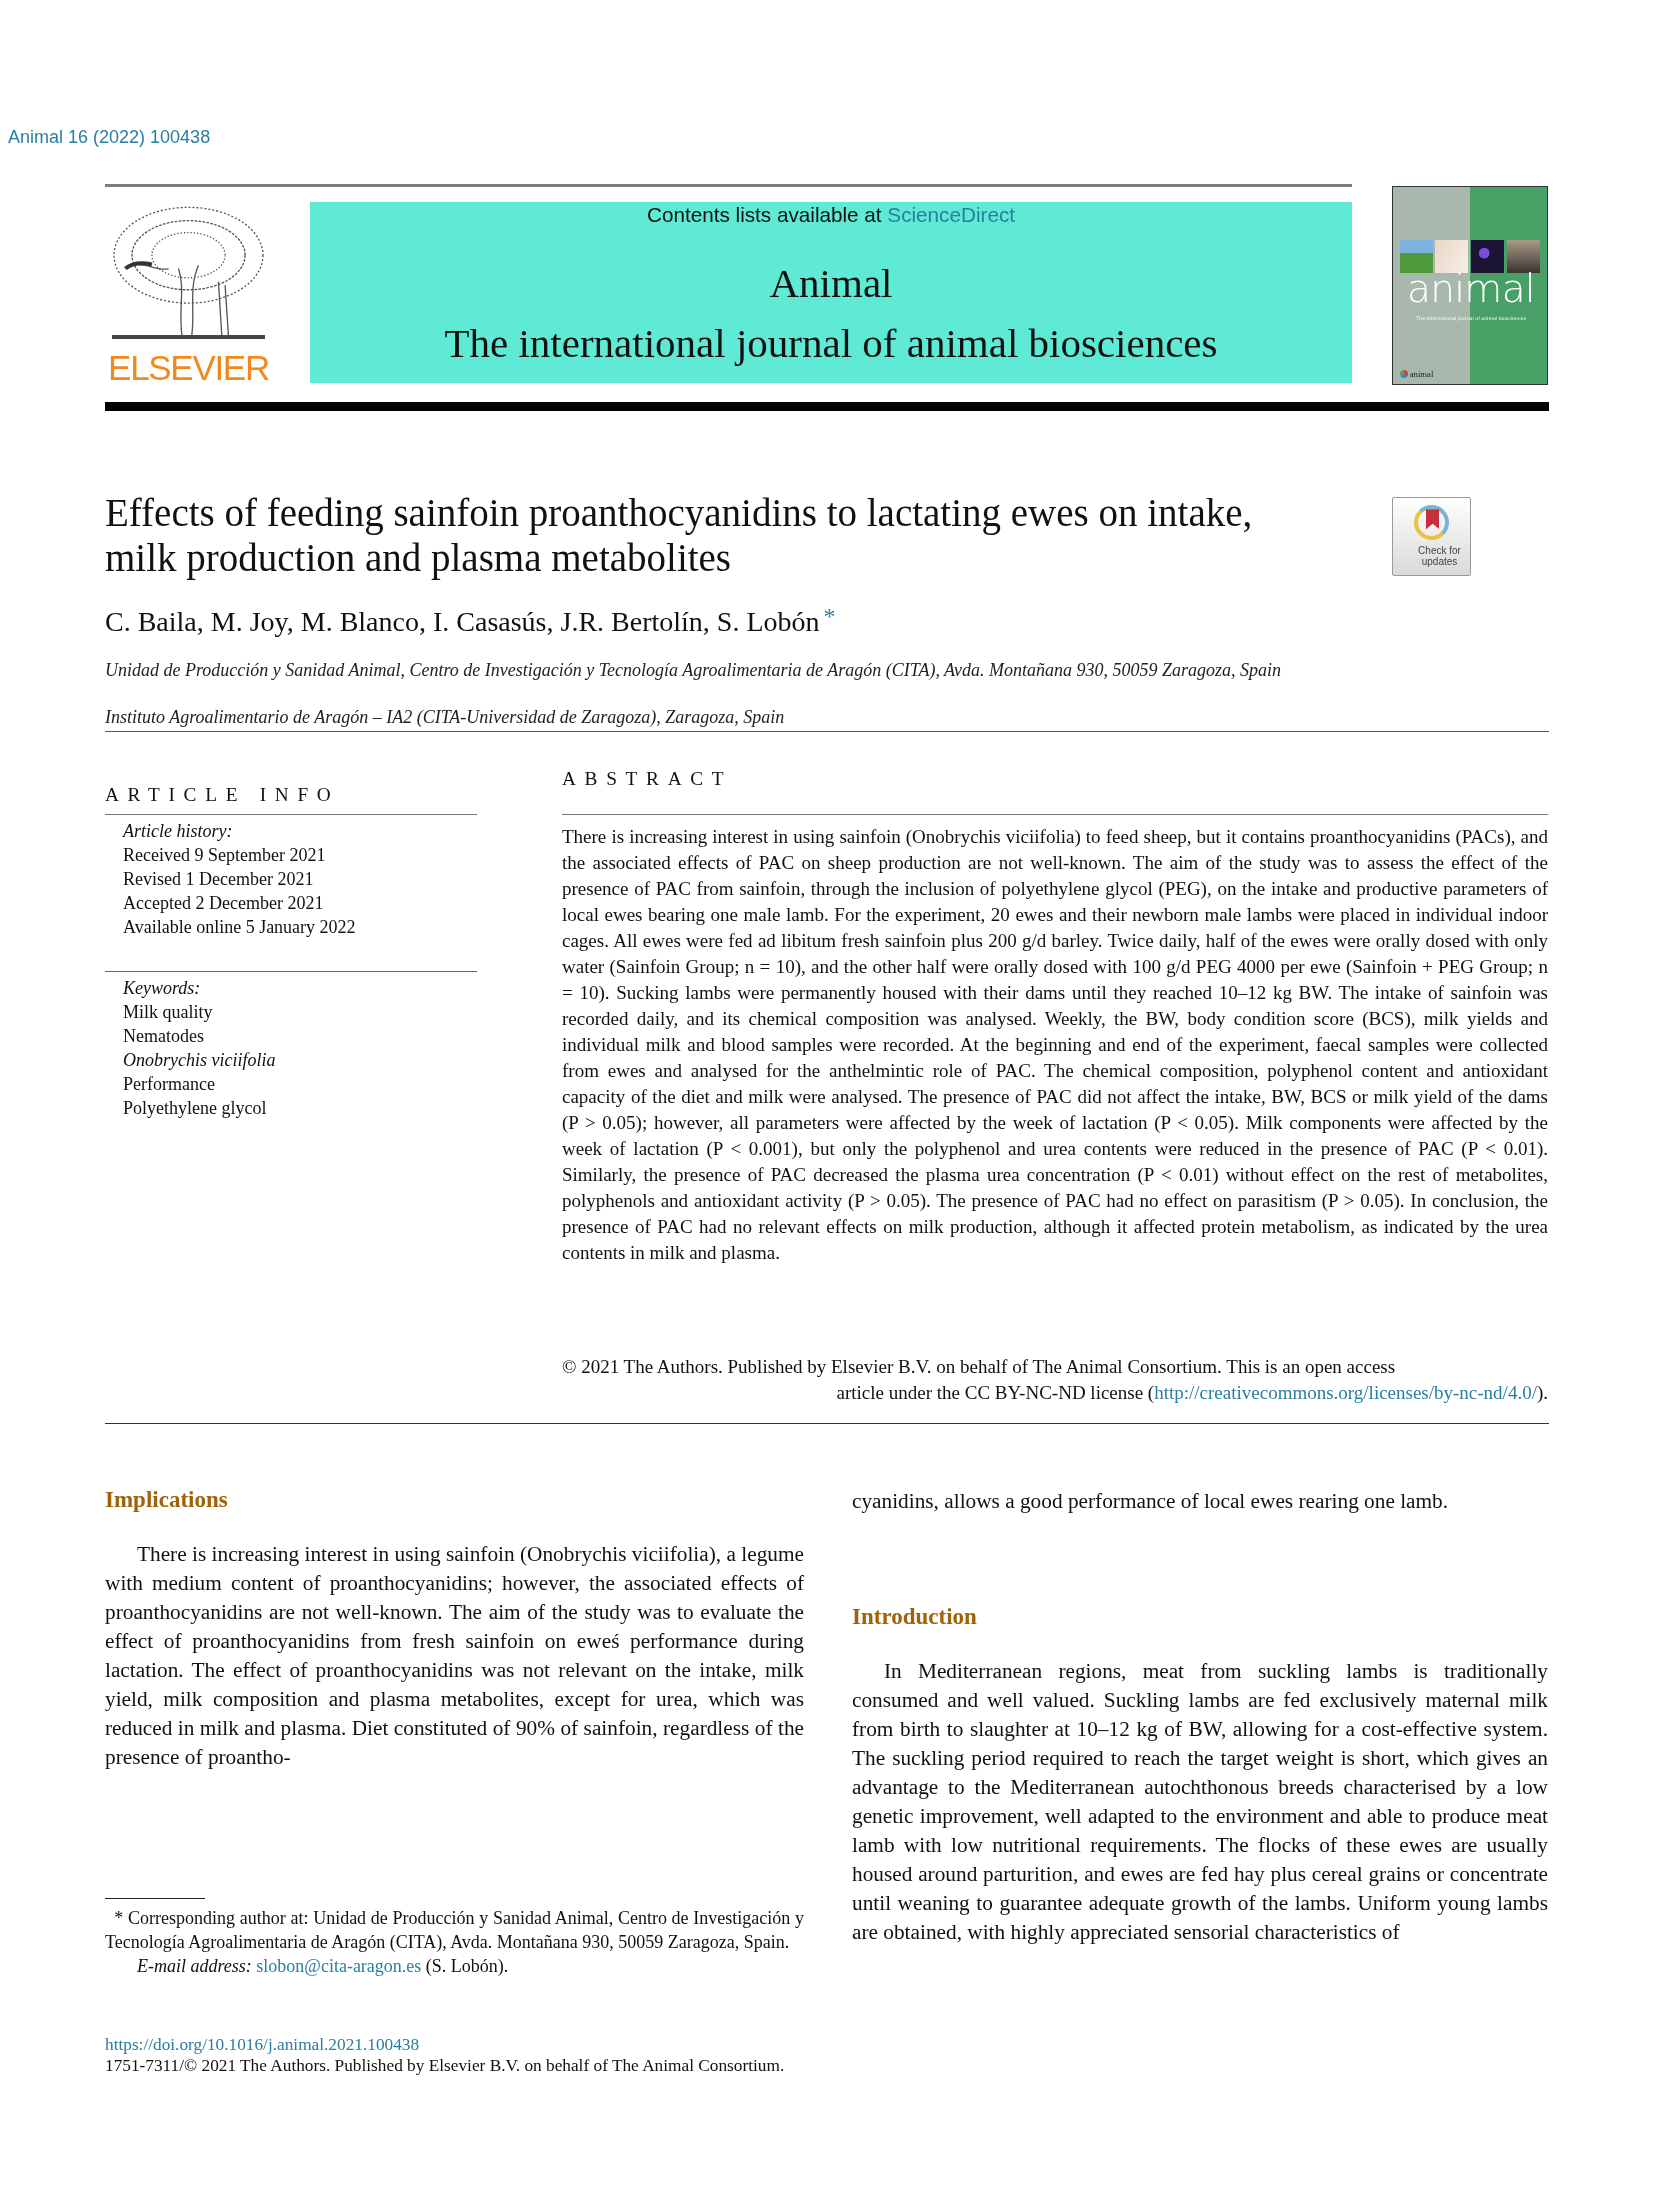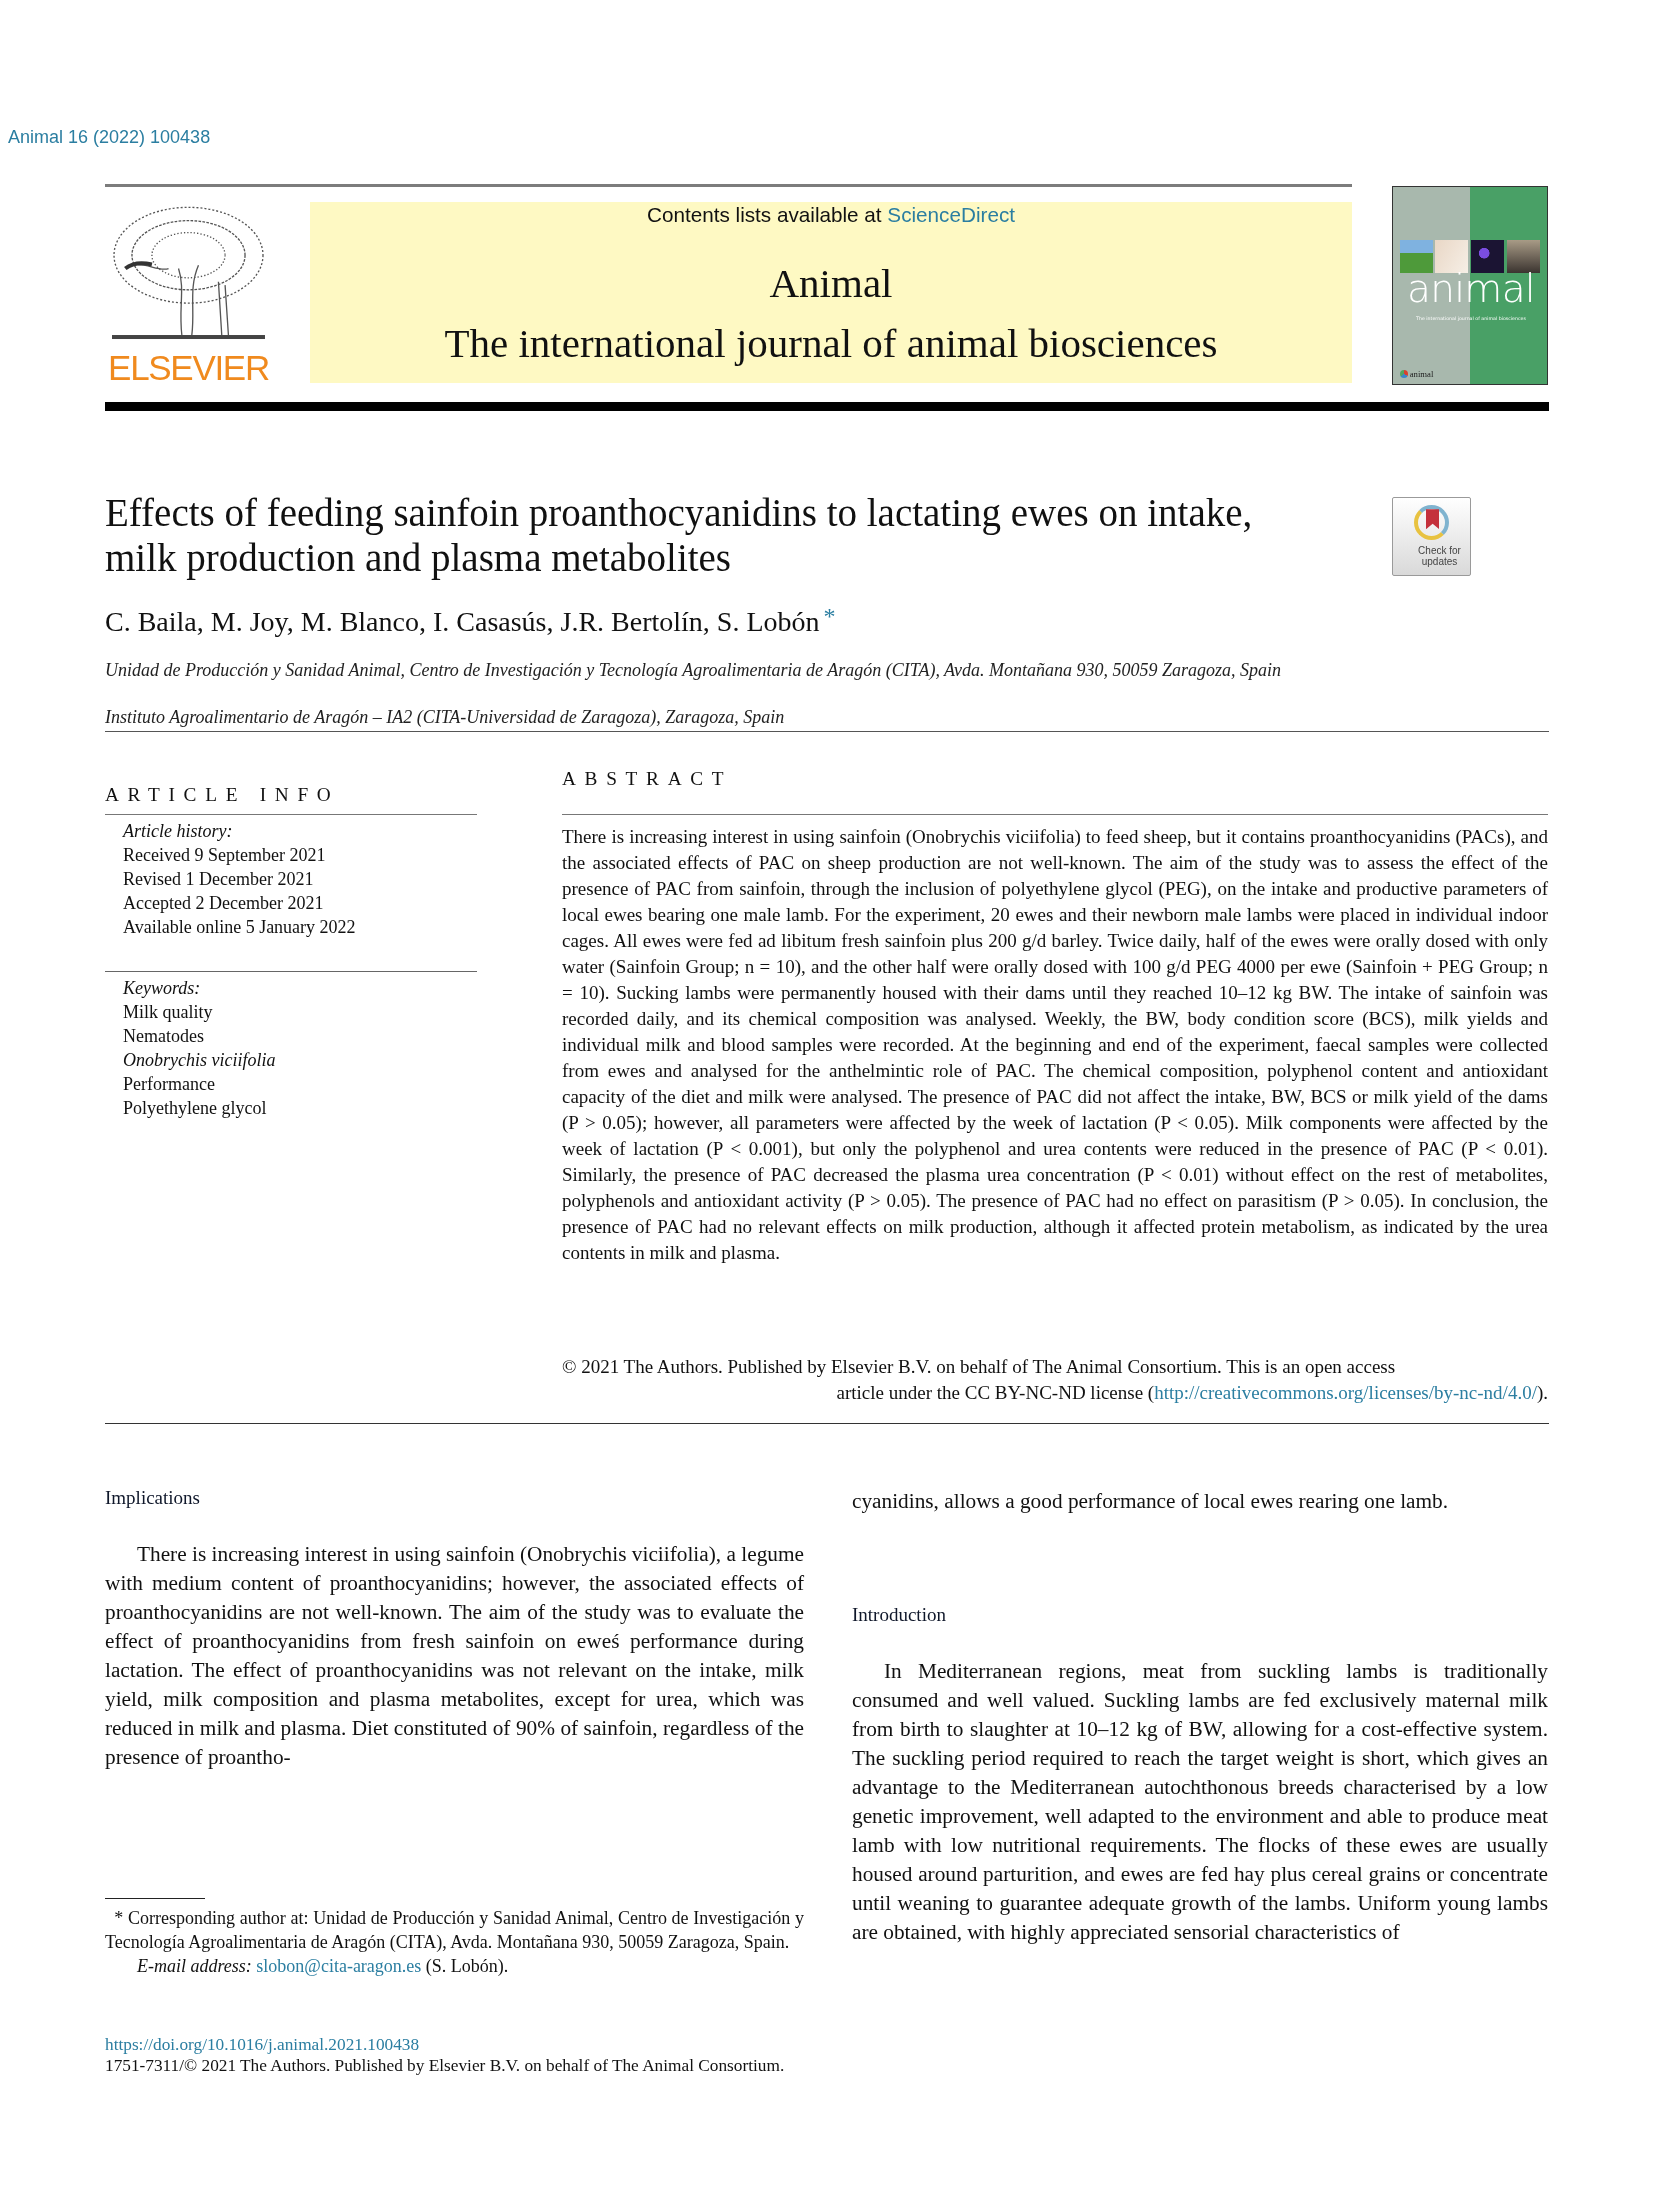--- a/index.html
+++ b/index.html
@@ -8,21 +8,21 @@
     font-family: "Liberation Serif", "DejaVu Serif", serif; color: #1a1a1a;
   }
   .abs { position: absolute; }
   a, .link { color: #2b7ea1; text-decoration: none; }
 
   
   .journal-ref { top: 127px; left: 8px; width: 1654px; font-family: "Liberation Sans", sans-serif; font-size: 18px; color: #2b7ea1; }
   .top-rule { top: 184px; left: 105px; width: 1247px; height: 2.7px; background: #7c7c7c; }
   .elsevier-logo { top: 202px; left: 105px; width: 167px; height: 183px; }
   .elsevier-word { position: absolute; bottom: 0; left: 0; width: 167px; text-align: center; font-family: Liberation Sans, sans-serif; font-size: 35px; color: #f08a1e; letter-spacing: -1.3px; line-height: 1; }
-  .banner { top: 202px; left: 310px; width: 1042px; height: 181px; background: #fef9c3; }
+  .banner { top: 202px; left: 310px; width: 1042px; height: 181px; background: #5eead4; }
   .banner-contents { position: absolute; top: 1.3px; left: 0; width: 100%; text-align: center; font-family: "Liberation Sans", sans-serif; font-size: 20.7px; color: #111; }
   .banner-title { position: absolute; top: 57px; left: 0; width: 100%; text-align: center; font-size: 41px; color: #111; }
   .banner-subtitle { position: absolute; top: 117px; left: 0; width: 100%; text-align: center; font-size: 41px; color: #111; }
   .cover { top: 186px; left: 1392px; width: 156px; height: 199px; border: 1.3px solid #333; box-sizing: border-box; display: flex; overflow: hidden; }
   .cover-left { width: 50%; background: #a8b8ad; position: relative; }
   .cover-right { width: 50%; background: #49a066; position: relative; }
   .cover-photos { position: absolute; top: 53px; left: 6.7px; width: 140px; height: 33px; display: flex; gap: 2.7px; }
   .cover-photos div { flex: 1; }
   .cover-word { position: absolute; top: 79px; left: 0; width: 156px; text-align: center; font-family: "DejaVu Sans", sans-serif; font-size: 39px; color: #fff; font-weight: 300; letter-spacing: -0.7px; }
   .cover-tag { position: absolute; top: 129px; left: 0; width: 156px; text-align: center; font-family: "DejaVu Sans", sans-serif; font-size: 4.7px; color: #fff; }
@@ -46,21 +46,21 @@
   .info-col { left: 105px; width: 372px; }
   .info-line { font-size: 18px; line-height: 24px; color: #111; margin-left: 18px; }
   .info-line.it { font-style: italic; }
   .abstract-text { top: 824px; left: 562px; width: 986px; font-size: 19px; line-height: 26px; text-align: justify; color: #111; }
   .copyright { top: 1354px; left: 562px; width: 986px; font-size: 19px; line-height: 26px; color: #111; }
   .copyright .l2 { text-align: right; }
 
   
   .col { font-size: 21.3px; line-height: 29px; text-align: justify; color: #111; }
   .col p { margin: 0; text-indent: 32px; }
-  .heading { font-size: 19px; font-weight: normal; color: #0f172a; }
+  .heading { font-size: 23px; font-weight: bold; color: #a16207; }
   .footnote { top: 1906px; left: 105px; width: 699px; font-size: 18px; line-height: 24px; text-align: justify; color: #111; }
   .fn-rule { top: 1898px; left: 105px; width: 100px; height: 1.3px; background: #222; }
   .bottom-info { left: 105px; font-size: 17.3px; line-height: 21.3px; color: #111; }
 </style>
 </head>
 <body>
 
 <div class="abs journal-ref">Animal 16 (2022) 100438</div>
 <div class="abs top-rule"></div>
 

